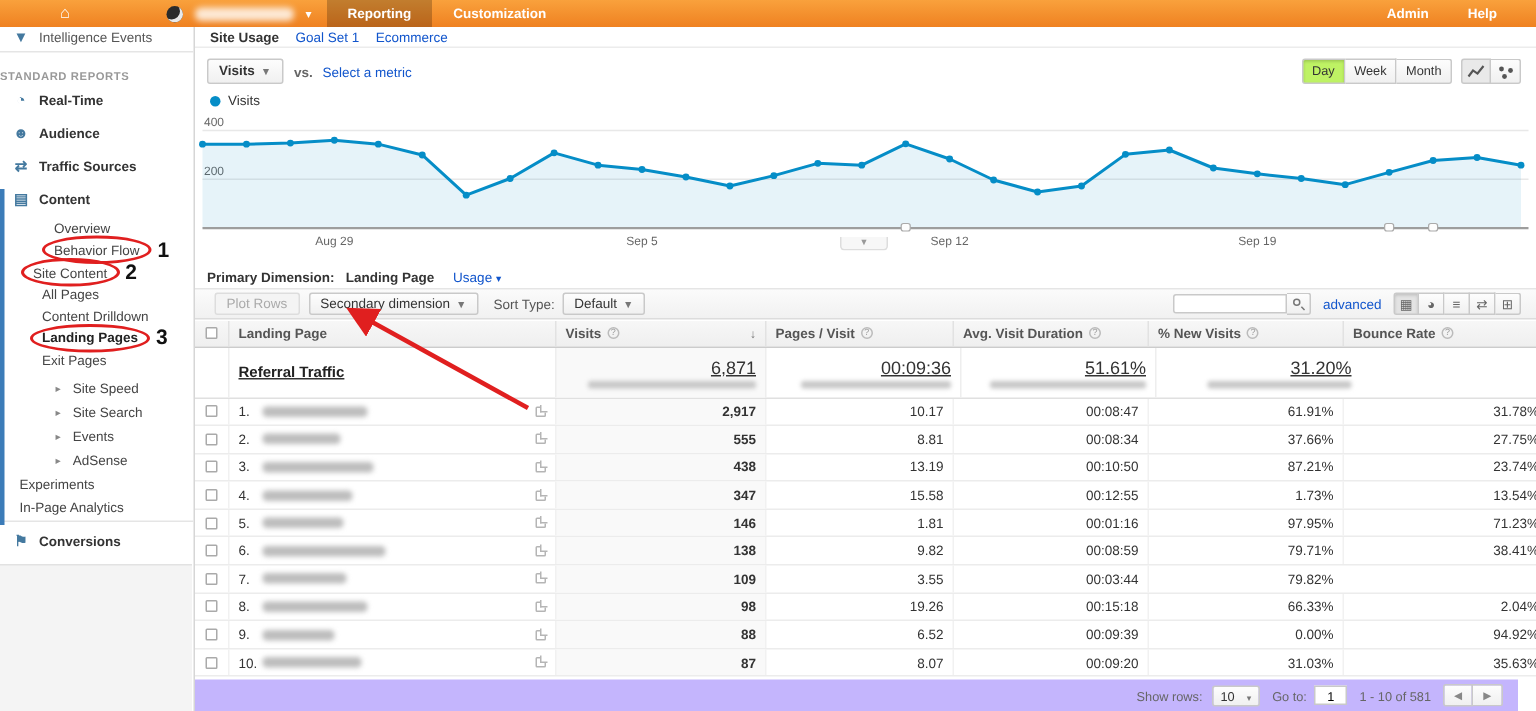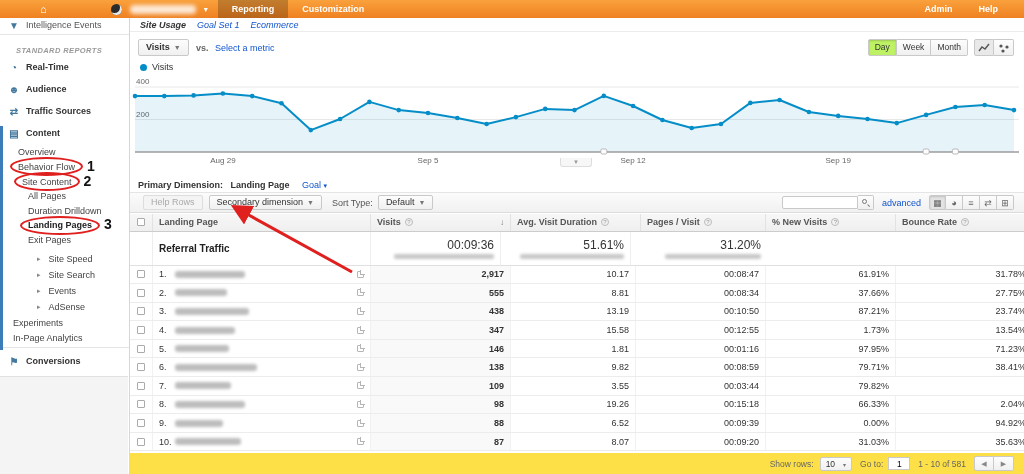--- a/index.html
+++ b/index.html
@@ -22,43 +22,43 @@
   .tb-spacer { flex:1; }
   .tb-link { font-weight:bold; margin-right:26px; cursor:pointer; }
 
   
   .sidebar { position:absolute; top:18px; left:0; width:130px; height:456px; background:#fff;
     border-right:1px solid #d6d6d6; font-size:9px; color:#444; }
   .sb-gray { position:absolute; top:358px; left:0; right:1px; bottom:0; background:#f4f4f4; border-top:1px solid #e2e2e2; }
   .sb-item { position:relative; display:flex; align-items:center; gap:6px; padding-left:8px; cursor:pointer; }
   .sb-main { height:22px; font-weight:bold; color:#333; }
   .sb-intel { height:14px; font-weight:normal; color:#555; }
-  .sb-head { height:12px; margin-top:9px; padding-left:16px; font-size:7.5px; font-weight:bold;
-    color:#999; letter-spacing:.4px; display:flex; align-items:center; cursor:default;font-style:italic; }
+  .sb-head { height:12px; margin-top:9px; padding-left:0; font-size:7.5px; font-weight:bold;
+    color:#999; letter-spacing:.4px; display:flex; align-items:center; cursor:default; }
   .sb-div { height:1px; background:#e5e5e5; margin:2px 0; }
   .sb-icon { color:#44799f; font-size:10px; width:12px; text-align:center; }
-  .sb-sub1 { height:15px; padding-left:18px; color:#444; }
+  .sb-sub1 { height:15px; padding-left:36px; color:#444; }
   .sb-sub2 { height:14.5px; padding-left:28px; color:#444; }
   .sb-expand { height:16px; padding-left:13px; color:#444;margin-left:24px; }
   .sb-expand .arrow { color:#888; font-size:7px; margin-right:2px; }
   .sb-flat { height:15px; padding-left:13px; color:#444; }
   .sb-bold { font-weight:bold; color:#222; }
   .active-bar { position:absolute; left:0; top:108px; width:3px; height:224px; background:#3c7cb8; }
   .mt3 { margin-top:4px; }
   
   .circ-wrap { position:relative; display:inline-block; }
   .circ-wrap::before { content:""; position:absolute; left:-8px; right:-8px; top:-4.5px; bottom:-4.5px;
     border:2.5px solid #e01f1f; border-radius:50%; pointer-events:none; }
   .step-num { position:absolute; left:calc(100% + 12px); top:-4px; font-size:14px; font-weight:bold; color:#111; }
 
   
   .main { position:absolute; left:130px; top:18px; width:894px; height:456px; background:#fff; }
   .report-nav { position:absolute; top:0; left:0; right:0; height:14px; display:flex; gap:11px;
     align-items:center; padding-left:10px; border-bottom:1px solid #ececec; font-size:9px; }
-  .rn-tab { color:#15c; cursor:pointer;font-style:italic; }
+  .rn-tab { color:#15c; cursor:pointer; }
   .rn-tab.current { color:#333; font-weight:bold; }
 
   .metric-row { position:absolute; top:19px; left:0; right:0; height:22px; }
   .metric-btn { position:absolute; left:8px; top:2px; height:17px; line-height:15px; padding:0 7px;
     border:1px solid #c9c9c9; border-radius:2px; background:linear-gradient(#fdfdfd,#f0f0f0);
     font-size:9px; font-weight:bold; color:#333; cursor:pointer; }
   .metric-btn .caret { font-size:7px; color:#777; margin-left:4px; }
   .vs-label { position:absolute; left:66px; top:6px; font-size:9px; font-weight:bold; color:#666; }
   .sel-metric { position:absolute; left:85px; top:6px; font-size:9px; color:#15c; cursor:pointer; }
   .gran-group { position:absolute; right:56px; top:2px; display:flex; }
@@ -120,37 +120,37 @@
   .w-v  { width:140px; } .w-p { width:125px; } .w-d { width:130px; } .w-n { width:130px; } .w-b { width:137px; }
   .num { justify-content:flex-end; }
   .thead { height:17.5px; background:linear-gradient(#f7f7f7,#efefef); border-bottom:1px solid #ccc; color:#555; font-weight:bold; }
   .thead .cell { border-left:1px solid #e2e2e2; cursor:pointer; }
   .thead .cell:first-child { border-left:none; }
   .help-ic { display:inline-block; width:8px; height:8px; border:1px solid #bbb; border-radius:50%;
     font-size:6px; line-height:7px; text-align:center; color:#999; font-weight:normal; margin-left:4px; cursor:pointer; }
   .sort-arrow { margin-left:auto; color:#777; font-size:8px; }
   .checkbox { width:8px; height:8px; border:1px solid #aaa; border-radius:1px; background:#fff; cursor:pointer; }
   .sumrow { height:34px; border-bottom:1px solid #e0e0e0; }
-  .sumrow .cell { border-left:1px solid #eee; }
+  .sumrow .cell { border-left:1px solid #eee;text-decoration:underline; }
   .sumrow .cell:first-child { border-left:none; }
   .sum-label { font-weight:bold; font-size:10px; color:#222; }
   .sum-val-wrap { display:flex; flex-direction:column; align-items:flex-end; width:100%; }
   .sum-val { font-size:12px; color:#333; }
   .sub-blur { height:5px; border-radius:2px; background:#c7c7c7; filter:blur(1.5px); margin-top:2px; }
   .drow { height:18.6px; border-bottom:1px solid #ececec; }
   .drow .cell { border-left:1px solid #f1f1f1; height:100%; }
   .drow .cell:first-child { border-left:none; }
   .col-sorted { background:#f9f9f9; }
   .rank { color:#333; width:16px; }
   .lp-blur { height:7px; border-radius:3px; background:#bdbdbd; filter:blur(1.6px); }
   .ext-ic { margin-left:auto; width:7px; height:7px; border:1px solid #b5b5b5; border-radius:1px; position:relative; cursor:pointer; }
   .ext-ic::after { content:""; position:absolute; right:-2px; top:-2px; width:4px; height:4px; background:#fff; border-left:1px solid #b5b5b5; border-bottom:1px solid #b5b5b5; }
 
-  .tfoot { position:absolute; top:435px; left:0; right:0; height:21px; display:flex; align-items:center;
-    justify-content:flex-end; font-size:8.5px; color:#666; background:#fde047; }
+  .tfoot { position:absolute; top:435px; left:0; right:12px; height:21px; display:flex; align-items:center;
+    justify-content:flex-end; font-size:8.5px; color:#666; background:#c4b5fd; }
   .foot-sel { height:14px; border:1px solid #c9c9c9; border-radius:2px; background:linear-gradient(#fdfdfd,#f0f0f0);
     padding:0 5px; margin:0 8px 0 6px; line-height:12px; color:#333; cursor:pointer; }
   .foot-sel .caret { font-size:6px; color:#777; margin-left:8px; }
   .goto-input { width:22px; height:13px; border:1px solid #c9c9c9; font-size:8.5px; text-align:center; margin:0 8px 0 5px; }
   .range { margin-right:8px; }
   .pg-group { display:flex; margin-right:10px; }
   .pg-btn { width:20px; height:15px; border:1px solid #c9c9c9; border-left:none; color:#888; font-size:7px;
     background:linear-gradient(#fdfdfd,#f0f0f0); display:flex; align-items:center; justify-content:center; cursor:pointer; }
   .pg-btn:first-child { border-left:1px solid #c9c9c9; border-radius:2px 0 0 2px; }
   .pg-btn:last-child { border-radius:0 2px 2px 0; }
@@ -205,21 +205,21 @@
         <div class="sb-item sb-sub1">
           <span class="circ-wrap">Behavior Flow<span class="step-num">1</span></span>
         </div>
         <div class="sb-item sb-sub1" style="padding-left: 22px;">
           <span class="circ-wrap">Site Content<span class="step-num">2</span></span>
         </div>
         <div class="sb-item sb-sub2">
           <span>All Pages</span>
         </div>
         <div class="sb-item sb-sub2">
-          <span>Duration Drilldown</span>
+          <span>Content Drilldown</span>
         </div>
         <div class="sb-item sb-sub2">
           <span class="sb-bold circ-wrap">Landing Pages<span class="step-num">3</span></span>
         </div>
         <div class="sb-item sb-sub2">
           <span>Exit Pages</span>
         </div>
         <div class="sb-item sb-expand mt3">
           <span class="arrow">▸</span>
           <span>Site Speed</span>
@@ -338,25 +338,25 @@
           <rect x="470.8" y="79" width="6" height="5" rx="1.5" fill="#fdfdfd" stroke="#aaa" stroke-width="0.8"></rect>
           <rect x="793.1" y="79" width="6" height="5" rx="1.5" fill="#fdfdfd" stroke="#aaa" stroke-width="0.8"></rect>
           <rect x="822.4" y="79" width="6" height="5" rx="1.5" fill="#fdfdfd" stroke="#aaa" stroke-width="0.8"></rect>
         </svg>
       <div class="annot-tab">▼</div>
     </div>
 
     <div class="dim-row">
       <span class="dim-label">Primary Dimension:</span>
       <b style="margin-left:5px">Landing Page</b>
-      <span class="dim-other"><span>Goal</span> <span class="caret">▾</span></span>
+      <span class="dim-other"><span>Usage</span> <span class="caret">▾</span></span>
     </div>
 
     <div class="toolbar">
-      <span class="tool-btn disabled">Help Rows</span>
+      <span class="tool-btn disabled">Plot Rows</span>
       <span class="tool-btn sec-dim">
         <span>Secondary dimension</span><span class="caret">▼</span>
       </span>
       <span class="sort-label">Sort Type:</span>
       <span class="tool-btn sort-btn">
         <span>Default</span><span class="caret">▼</span>
       </span>
       <span class="tool-spacer"></span>
       <input class="search-box" value="" style="">
       <span class="search-btn">
@@ -378,41 +378,47 @@
             <div class="checkbox"></div>
           </div>
           <div class="cell w-lp">
             <span>Landing Page</span>
           </div>
           <div class="cell w-v">
             <span>Visits</span>
             <div class="help-ic">?</div>
             <span class="sort-arrow">↓</span>
           </div>
+          <div class="cell w-p">
+            <span>Pages / Visit</span>
+            <div class="help-ic">?</div>
+          </div>
           <div class="cell w-d">
             <span>Avg. Visit Duration</span>
             <div class="help-ic">?</div>
           </div>
-          <div class="cell w-p">
-            <span>Pages / Visit</span>
-            <div class="help-ic">?</div>
-          </div>
           <div class="cell w-n">
             <span>% New Visits</span>
             <div class="help-ic">?</div>
           </div>
           <div class="cell w-b">
             <span>Bounce Rate</span>
             <div class="help-ic">?</div>
           </div>
         </div>
         <div class="trow sumrow">
           <div class="cell w-cb"></div>
           <div class="cell w-lp">
             <span class="sum-label">Referral Traffic</span>
+          </div>
+          <div class="cell num w-v col-sorted">
+            <div class="sum-val-wrap">
+              <span class="sum-val">6,871</span>
+              <div class="sub-blur" style="width: 112px;"></div>
+            </div>
           </div>
           <div class="cell num w-d">
             <div class="sum-val-wrap">
               <span class="sum-val">00:09:36</span>
               <div class="sub-blur" style="width: 100px;"></div>
             </div>
           </div>
           <div class="cell num w-n">
             <div class="sum-val-wrap">
               <span class="sum-val">51.61%</span>

